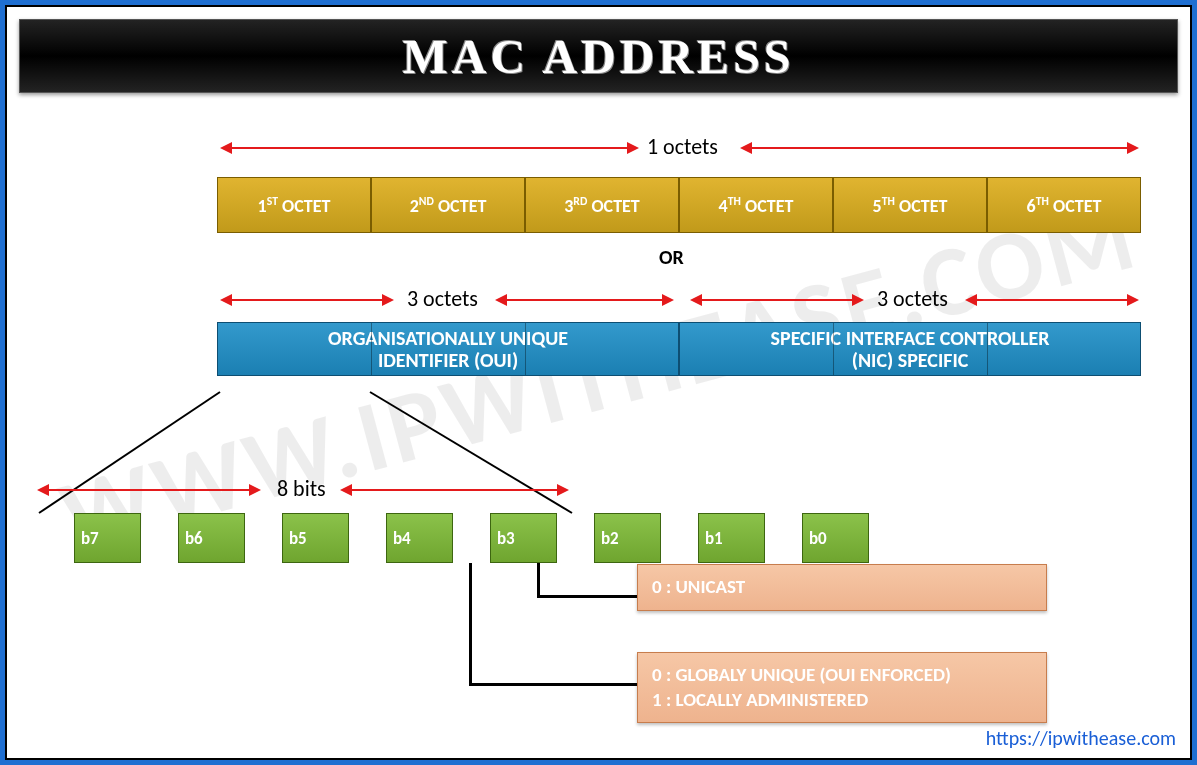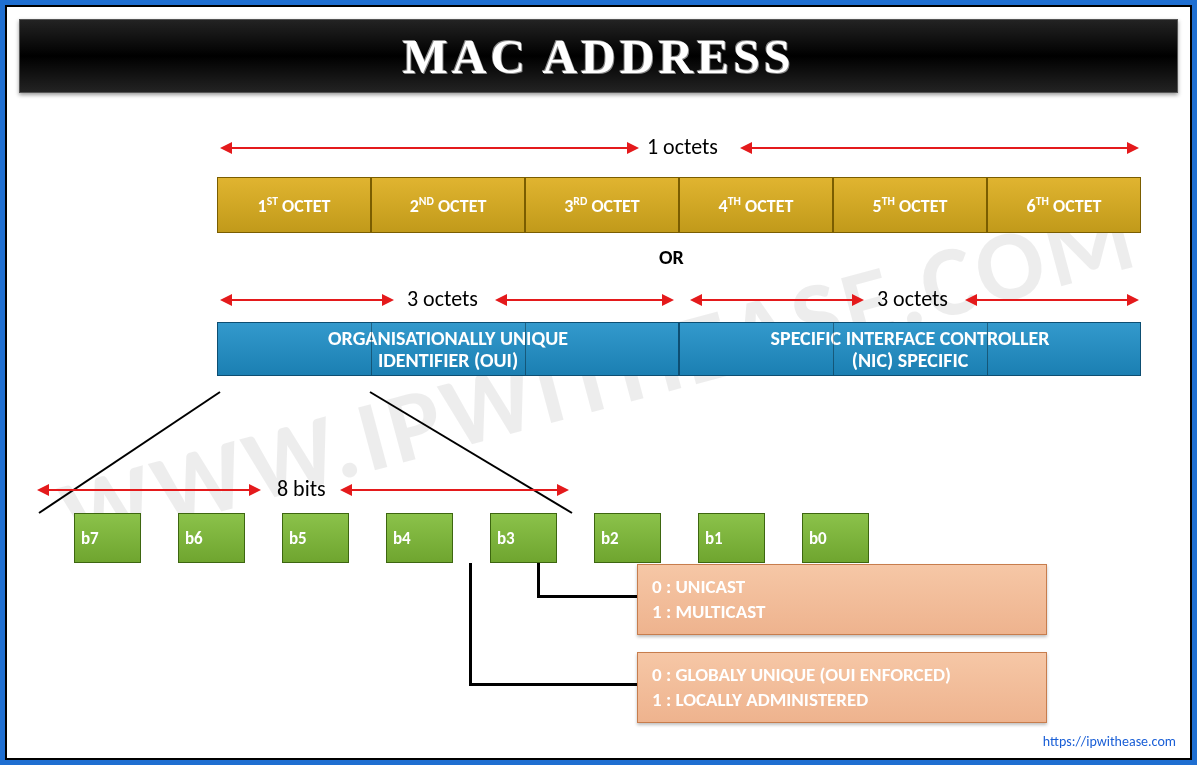--- a/index.html
+++ b/index.html
@@ -165,21 +165,21 @@
 
   .connector {
     position: absolute;
     background: #000;
   }
 
   .footer-url {
     position: absolute;
     right: 14px;
     bottom: 8px;
-    font-size: 14px;
+    font-size: 20px;
     color: #1a5fd6;
     font-family: Calibri, Arial, sans-serif;
   }
 </style>
 </head>
 <body>
 
 <div class="outer-frame">
   <div class="inner-frame">
 
@@ -262,21 +262,20 @@
       </div>
 
       <div class="connector" style="left:530px; top:466px; width:3px; height:34px;"></div>
       <div class="connector" style="left:530px; top:498px; width:100px; height:3px;"></div>
 
       <div class="connector" style="left:462px; top:466px; width:3px; height:122px;"></div>
       <div class="connector" style="left:462px; top:586px; width:168px; height:3px;"></div>
 
       <div class="meaning-box" style="top:467px;">
         <div class="line">0 : UNICAST</div>
-        <div class="line">1 : MULTICAST</div>
       </div>
       <div class="meaning-box" style="top:555px;">
         <div class="line">0 : GLOBALY UNIQUE (OUI ENFORCED)</div>
         <div class="line">1 : LOCALLY ADMINISTERED</div>
       </div>
 
       <div class="footer-url">https://ipwithease.com</div>
     </div>
   </div>
 </div>

